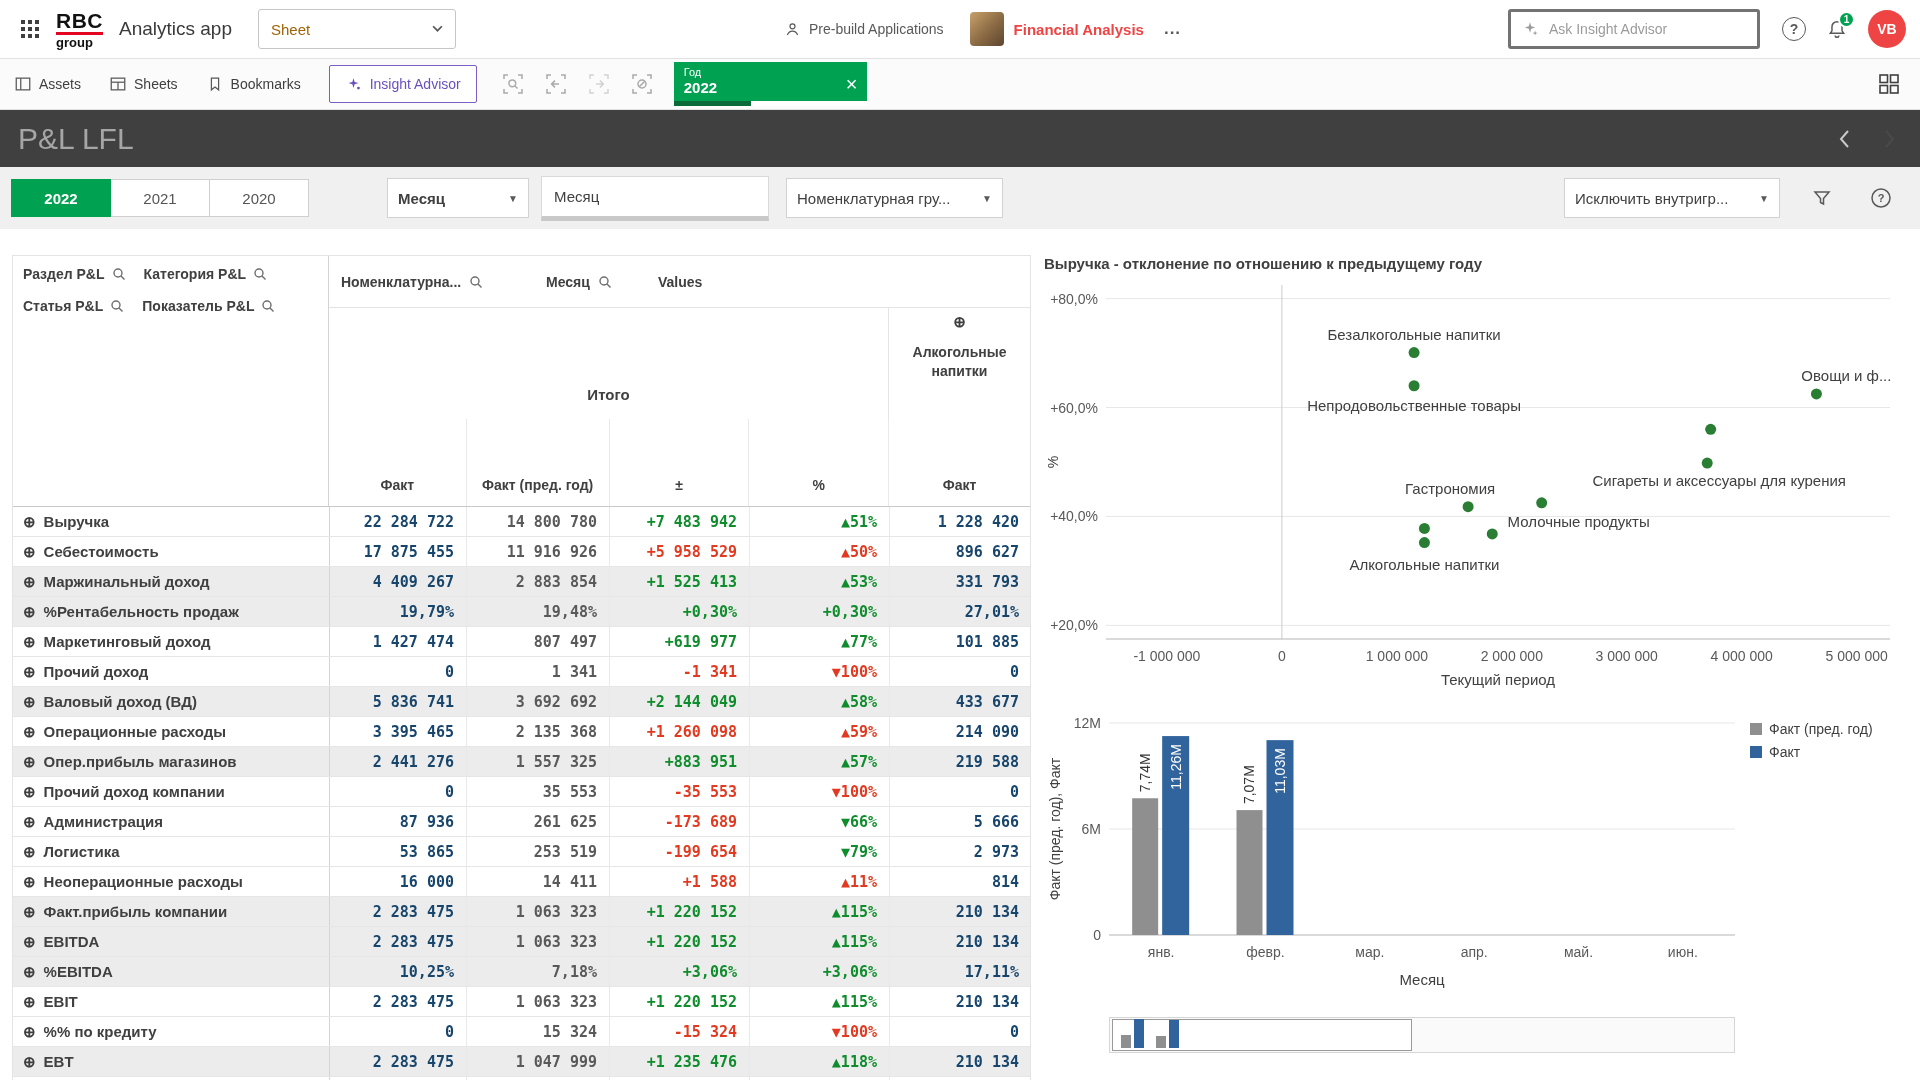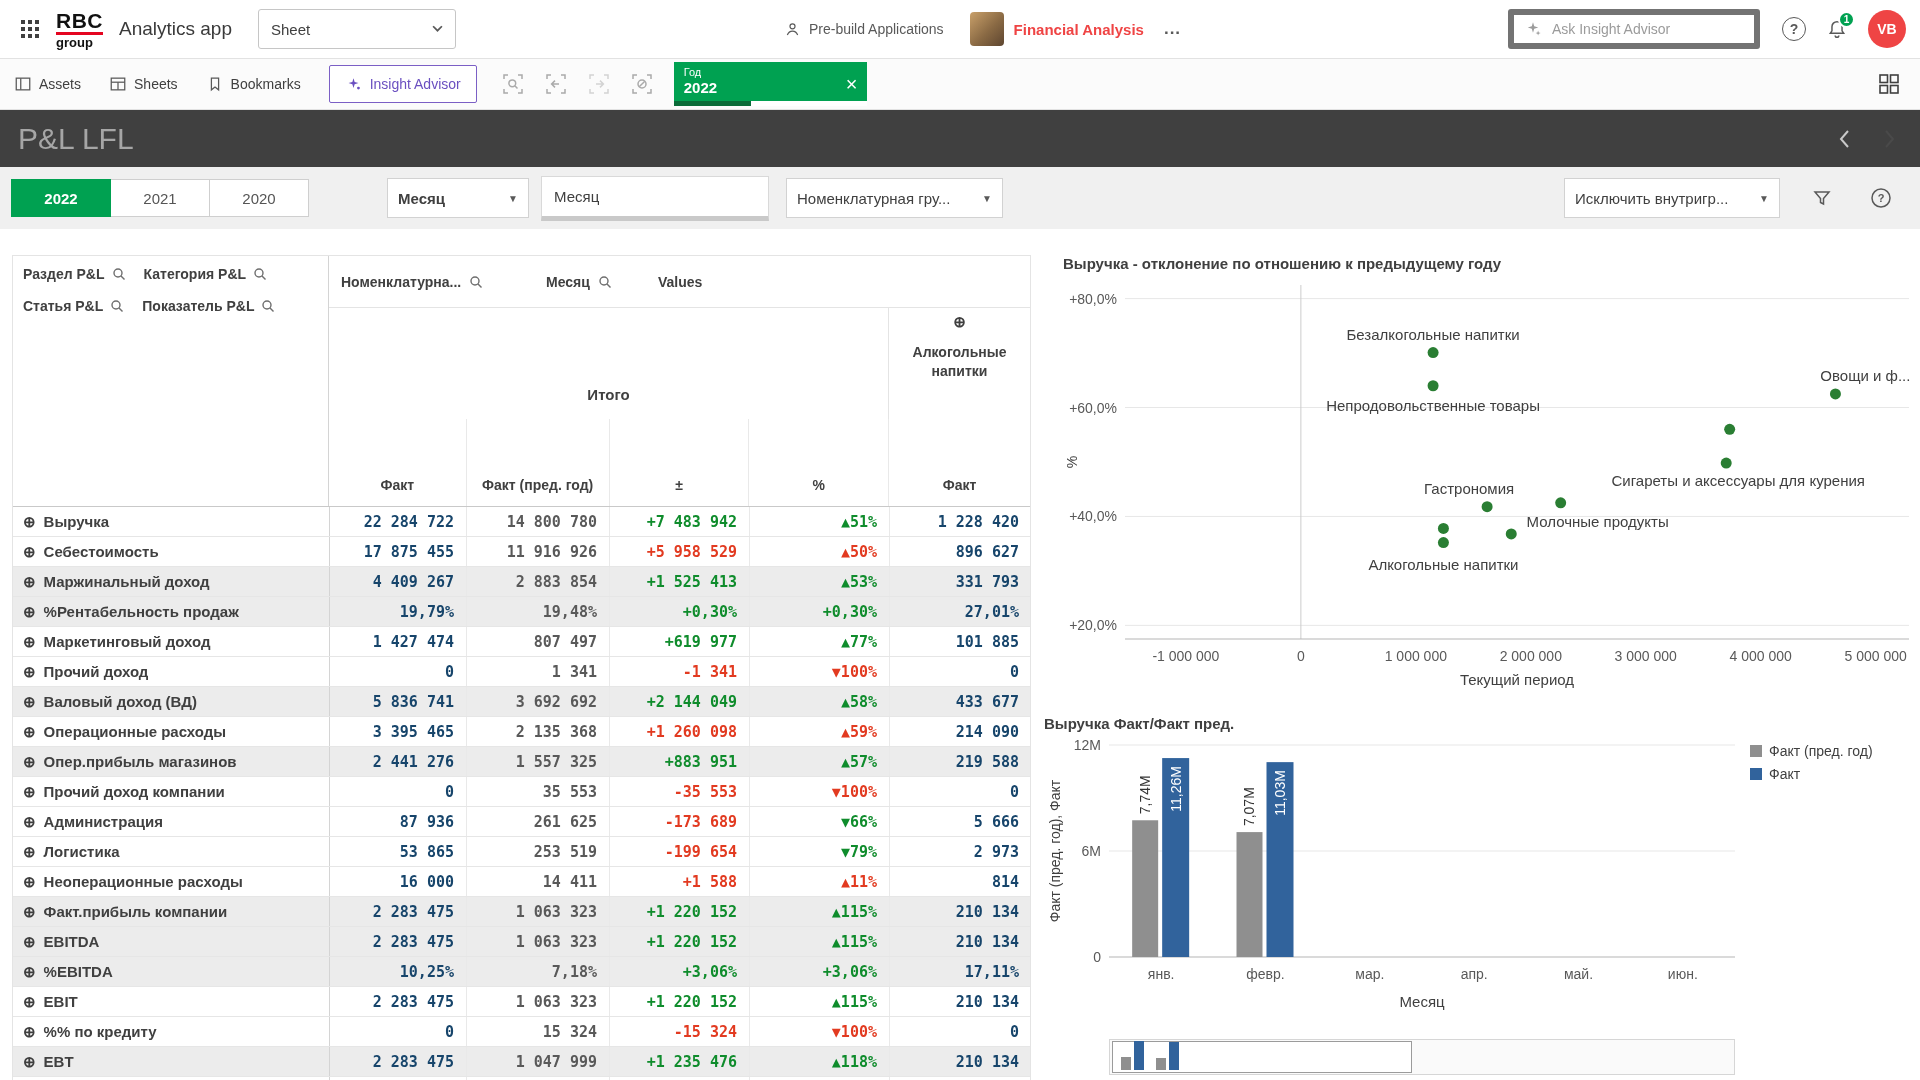--- a/index.html
+++ b/index.html
@@ -11,27 +11,27 @@
   .spacer { flex:1; }
   svg text { font-family:"Liberation Sans", sans-serif; }
 
   
   .topbar { height:59px; display:flex; align-items:center; padding:0 14px; border-bottom:1px solid #e2e2e2; background:#fff; }
   .iconbtn { background:none; border:none; padding:6px; cursor:pointer; display:flex; align-items:center; }
   .logo { display:flex; flex-direction:column; align-items:flex-start; margin-left:10px; line-height:1; }
   .logo-top { font-size:21px; font-weight:bold; color:#111; letter-spacing:.5px; border-bottom:3px solid #e40520; padding-bottom:1px; }
   .logo-bottom { font-size:13px; font-weight:bold; color:#111; margin-top:1px; }
   .app-title { font-size:19px; color:#3a3a3a; margin-left:16px; }
-  .sheet-dd { margin-left:26px; width:198px; height:40px; border:1px solid #c6c6c6; border-radius:3px; display:flex; align-items:center; padding:0 12px; font-size:15px; color:#404040; cursor:pointer; }
+  .sheet-dd { margin-left:26px; width:198px; height:40px; border:1px solid #c6c6c6; border-radius:3px; display:flex; align-items:center; padding:0 12px; font-size:15px; color:#a16207; cursor:pointer; }
   .sheet-dd .cv { flex:1; }
   .prebuild { display:flex; align-items:center; gap:7px; color:#595959; font-size:14px; cursor:pointer; }
   .fin-avatar { width:34px; height:34px; border-radius:4px; margin-left:26px; background:linear-gradient(135deg,#c9a06a 0%,#8a6a44 55%,#5d4530 100%); }
   .fin-name { font-size:15px; font-weight:bold; color:#ef4444; margin-left:10px; cursor:pointer; }
   .more { margin-left:20px; font-size:17px; font-weight:bold; color:#595959; letter-spacing:1px; cursor:pointer; }
-  .ask { width:252px; height:40px; border:6px solid #737373; border-radius:3px; display:flex; align-items:center; padding:0 10px; gap:8px; }
+  .ask { width:252px; height:40px; border:3px solid #737373; border-radius:3px; display:flex; align-items:center; padding:0 10px; gap:8px; }
   .ask input { border:none; outline:none; flex:1; font-size:14px; font-family:"Liberation Sans",sans-serif; color:#404040; background:transparent; }
   .ask input::placeholder { color:#9b9b9b; }
   .help-c { width:24px; height:24px; border:1.5px solid #595959; border-radius:50%; display:flex; align-items:center; justify-content:center; font-size:14px; font-weight:bold; color:#595959; margin-left:22px; cursor:pointer; }
   .bell { position:relative; margin-left:20px; cursor:pointer; display:flex; }
   .badge { position:absolute; top:-7px; right:-7px; width:17px; height:17px; background:#00a151; border-radius:50%; color:#fff; font-size:10px; font-weight:bold; display:flex; align-items:center; justify-content:center; border:2px solid #fff; }
   .avatar { width:38px; height:38px; border-radius:50%; background:#ef4444; color:#fff; font-size:14px; font-weight:bold; display:flex; align-items:center; justify-content:center; margin-left:20px; cursor:pointer; }
 
   
   .toolbar { height:51px; display:flex; align-items:center; background:#fbfbfb; border-bottom:1px solid #e2e2e2; padding:0 14px; }
   .tb-item { display:flex; align-items:center; gap:7px; font-size:14px; color:#404040; margin-right:28px; cursor:pointer; }
@@ -89,21 +89,21 @@
   .prow .c:nth-child(2) { border-left-color:#d4d4d4; }
   .prow .num { justify-content:flex-end; padding-right:12px; font-family:"DejaVu Sans Mono", monospace; font-size:15px; font-weight:bold; white-space:nowrap; }
   .num.blue { color:#17456b; }
   .num.gray { color:#595959; }
   .num.pos { color:#0f8c2c; }
   .num.neg { color:#e23a20; }
 
   
   .charts { position:absolute; left:1044px; top:0; width:866px; height:100%; }
   .chart-title { font-size:15px; font-weight:bold; color:#404040; height:22px; white-space:nowrap; }
-  .scatter-card { position:absolute; left:0; top:26px; width:852px;margin-left:19px; }
+  .scatter-card { position:absolute; left:0; top:26px; width:852px; }
   .bar-card { position:absolute; left:0; top:486px; width:852px; }
   .bar-wrap { position:relative; }
   .legend { position:absolute; left:706px; top:6px; display:flex; flex-direction:column; gap:7px; }
   .lg-item { display:flex; align-items:center; gap:7px; font-size:14px; color:#404040; white-space:nowrap; cursor:pointer; }
   .lg-item .sw { width:12px; height:12px; display:inline-block; }
   .navigator { position:relative; margin-left:65px; margin-top:6px; width:626px; height:36px; background:#fafafa; border:1px solid #d6d6d6; cursor:pointer; }
   .nav-viewport { position:absolute; left:2px; top:1px; width:300px; height:32px; background:#fff; border:1px solid #9b9b9b; }
   .nb { position:absolute; bottom:2px; }
 </style>
 </head>
@@ -639,21 +639,20 @@
             <text x="406.1114369501466" y="216.65846153846155" text-anchor="middle" fill="#404040" font-size="15">Гастрономия</text>
             <circle cx="497.68328445747795" cy="225.84615384615387" r="5.5" fill="#2a7e33"></circle>
             <text x="534.683284457478" y="249.84615384615387" text-anchor="middle" fill="#404040" font-size="15">Молочные продукты</text>
             <circle cx="448.25219941348973" cy="256.88923076923083" r="5.5" fill="#2a7e33"></circle>
             <circle cx="380.4281524926686" cy="251.44307692307694" r="5.5" fill="#2a7e33"></circle>
             <circle cx="380.4281524926686" cy="265.6030769230769" r="5.5" fill="#2a7e33"></circle>
             <text x="380.4281524926686" y="292.6030769230769" text-anchor="middle" fill="#404040" font-size="15">Алкогольные напитки</text>
           </svg>
       </div>
       <div class="bar-card">
-        <div class="chart-title">Выручка Факт/Факт пред.</div>
         <div class="bar-wrap">
           <svg id="bars" width="700" height="292">
               <line x1="65" y1="220" x2="691" y2="220" stroke="#b5b5b5"></line>
               <text x="57" y="225" text-anchor="end" fill="#595959" font-size="14">0</text>
               <line x1="65" y1="114" x2="691" y2="114" stroke="#e7e7e7"></line>
               <text x="57" y="119" text-anchor="end" fill="#595959" font-size="14">6M</text>
               <line x1="65" y1="8" x2="691" y2="8" stroke="#e7e7e7"></line>
               <text x="57" y="13" text-anchor="end" fill="#595959" font-size="14">12M</text>
               <text x="117.16666666666666" y="242" text-anchor="middle" fill="#595959" font-size="14">янв.</text>
               <rect x="88.16666666666666" y="83.25999999999999" width="26" height="136.74" fill="#8f8f8f"></rect>

